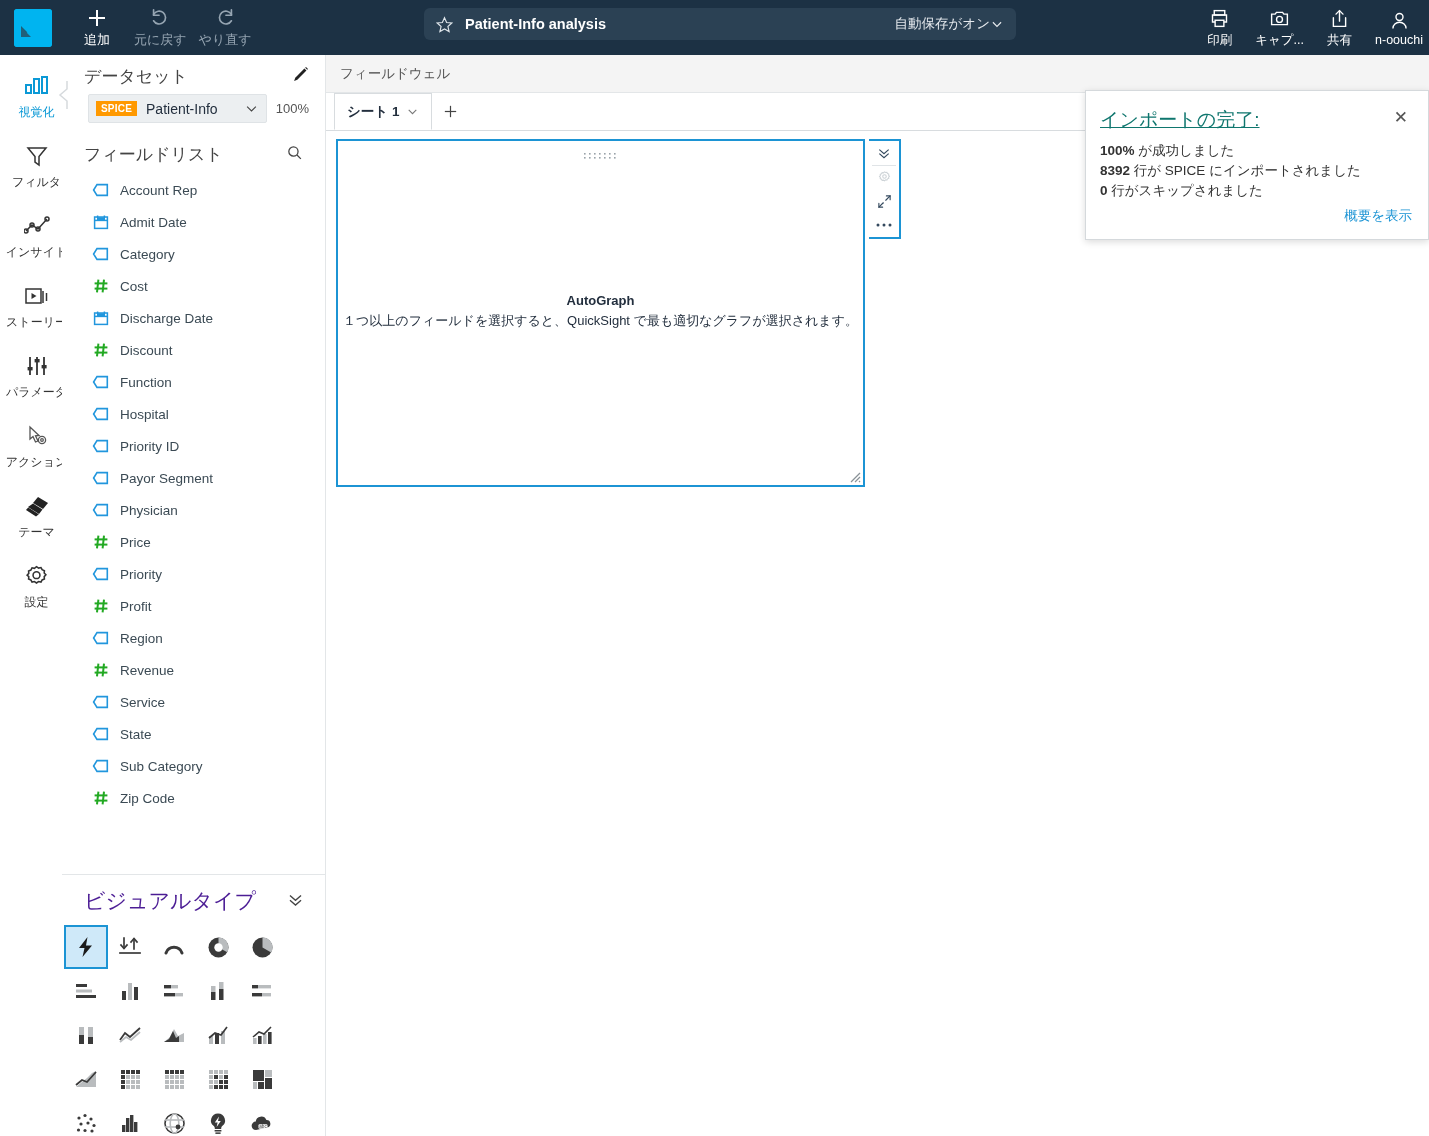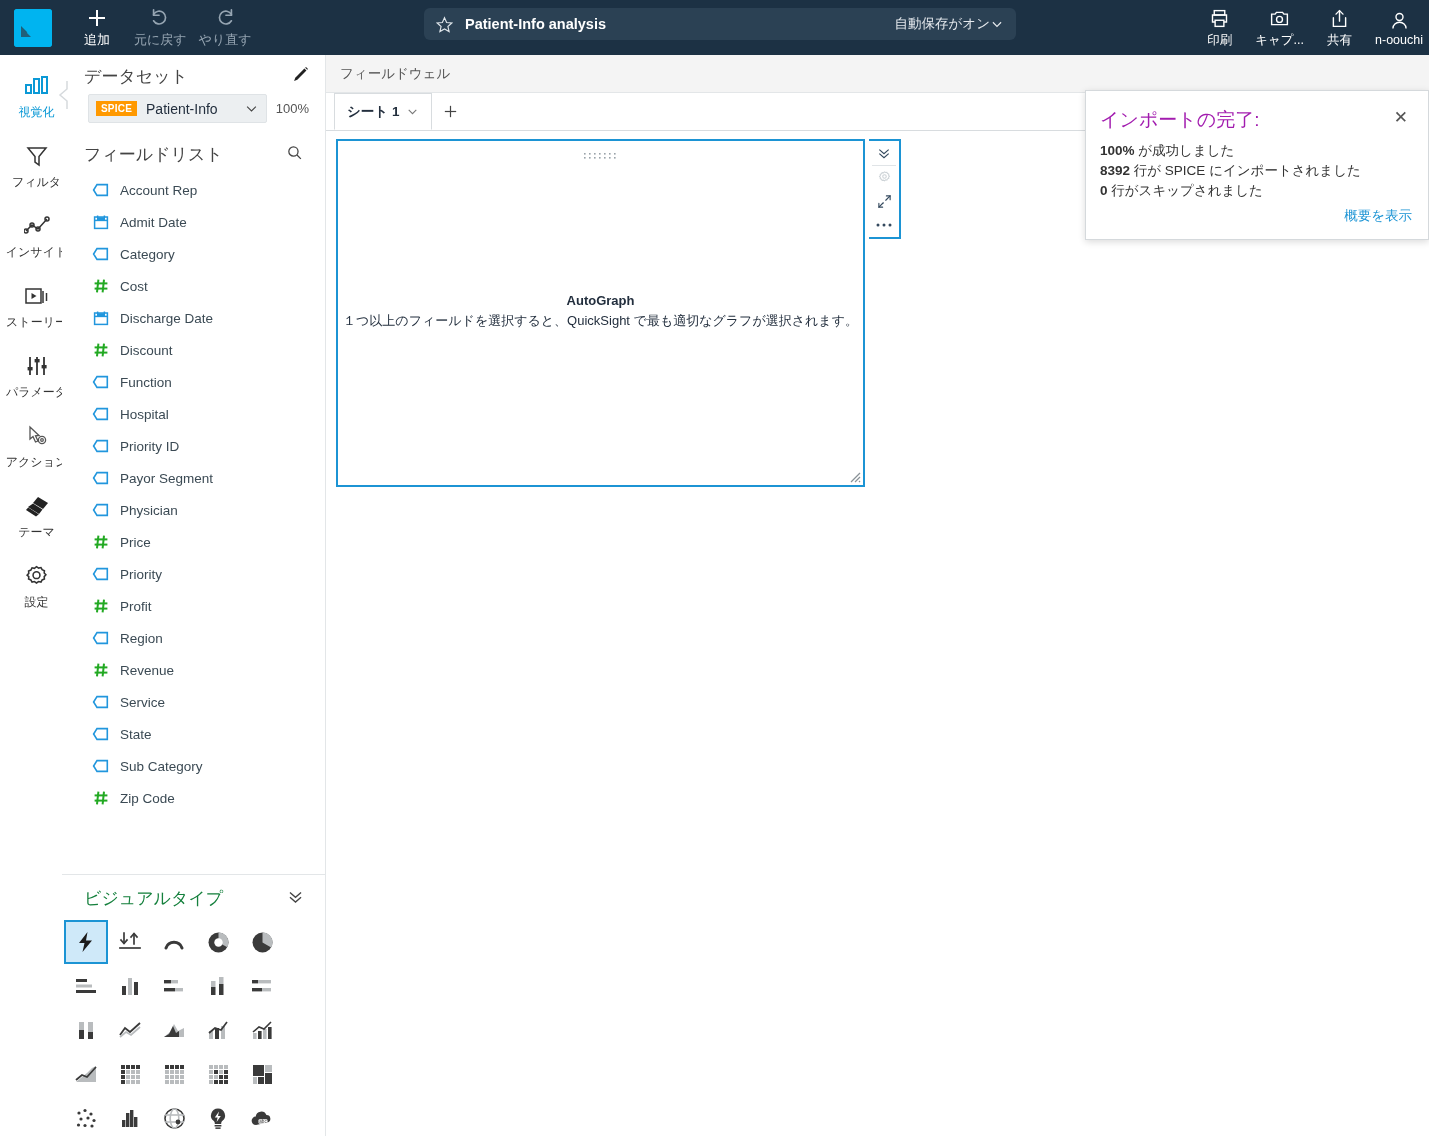--- a/index.html
+++ b/index.html
@@ -110,21 +110,21 @@
 
   
   .vtpanel {
     position: absolute; left: 62px; bottom: 0; width: 264px; height: 262px;
     background: #fff; border-top: 1px solid #e3e6e8; border-right: 1px solid #e3e6e8;
   }
   .vt-head {
     display: flex; align-items: center; justify-content: space-between;
     padding: 12px 20px 6px 22px;
   }
-  .vt-title { font-size: 17px; color: #15803d; }
+  .vt-title { font-size: 21px; color: #4c1d95; }
   .vt-grid {
     display: grid; grid-template-columns: repeat(5, 44px); gap: 0;
     padding: 4px 0 0 87px; margin-left: -87px; padding-left: 89px;
   }
   .vt-cell {
     width: 44px; height: 44px; display: flex; align-items: center; justify-content: center;
     cursor: pointer; border: 1px solid transparent;
   }
   .vt-cell.selected { background: #cfe9f9; border: 2px solid #1c94d4; }
 
@@ -185,21 +185,21 @@
   
   .notif {
     position: absolute; left: 1085px; top: 90px; width: 344px; height: 150px;
     background: #fff; border: 1px solid #d5d9dc;
     box-shadow: 0 2px 7px rgba(0,0,0,.14); z-index: 40;
   }
   .notif-head {
     display: flex; align-items: flex-start; justify-content: space-between;
     padding: 16px 16px 0 14px;
   }
-  .notif-title { font-size: 19px; color: #a21caf; }
+  .notif-title { font-size: 19px; color: #0f766e; text-decoration: underline; }
   .notif-close { font-size: 17px; color: #555; cursor: pointer; line-height: 1; padding: 2px 4px; }
   .notif-body { padding: 8px 14px 0 14px; }
   .notif-line { font-size: 13.5px; color: #333; line-height: 20px; }
   .notif-line b { font-weight: bold; }
   .notif-link {
     text-align: right; padding: 6px 16px 0 0; font-size: 13.5px; color: #1c94d4; cursor: pointer;
   }
 </style>
 </head>
 <body>

